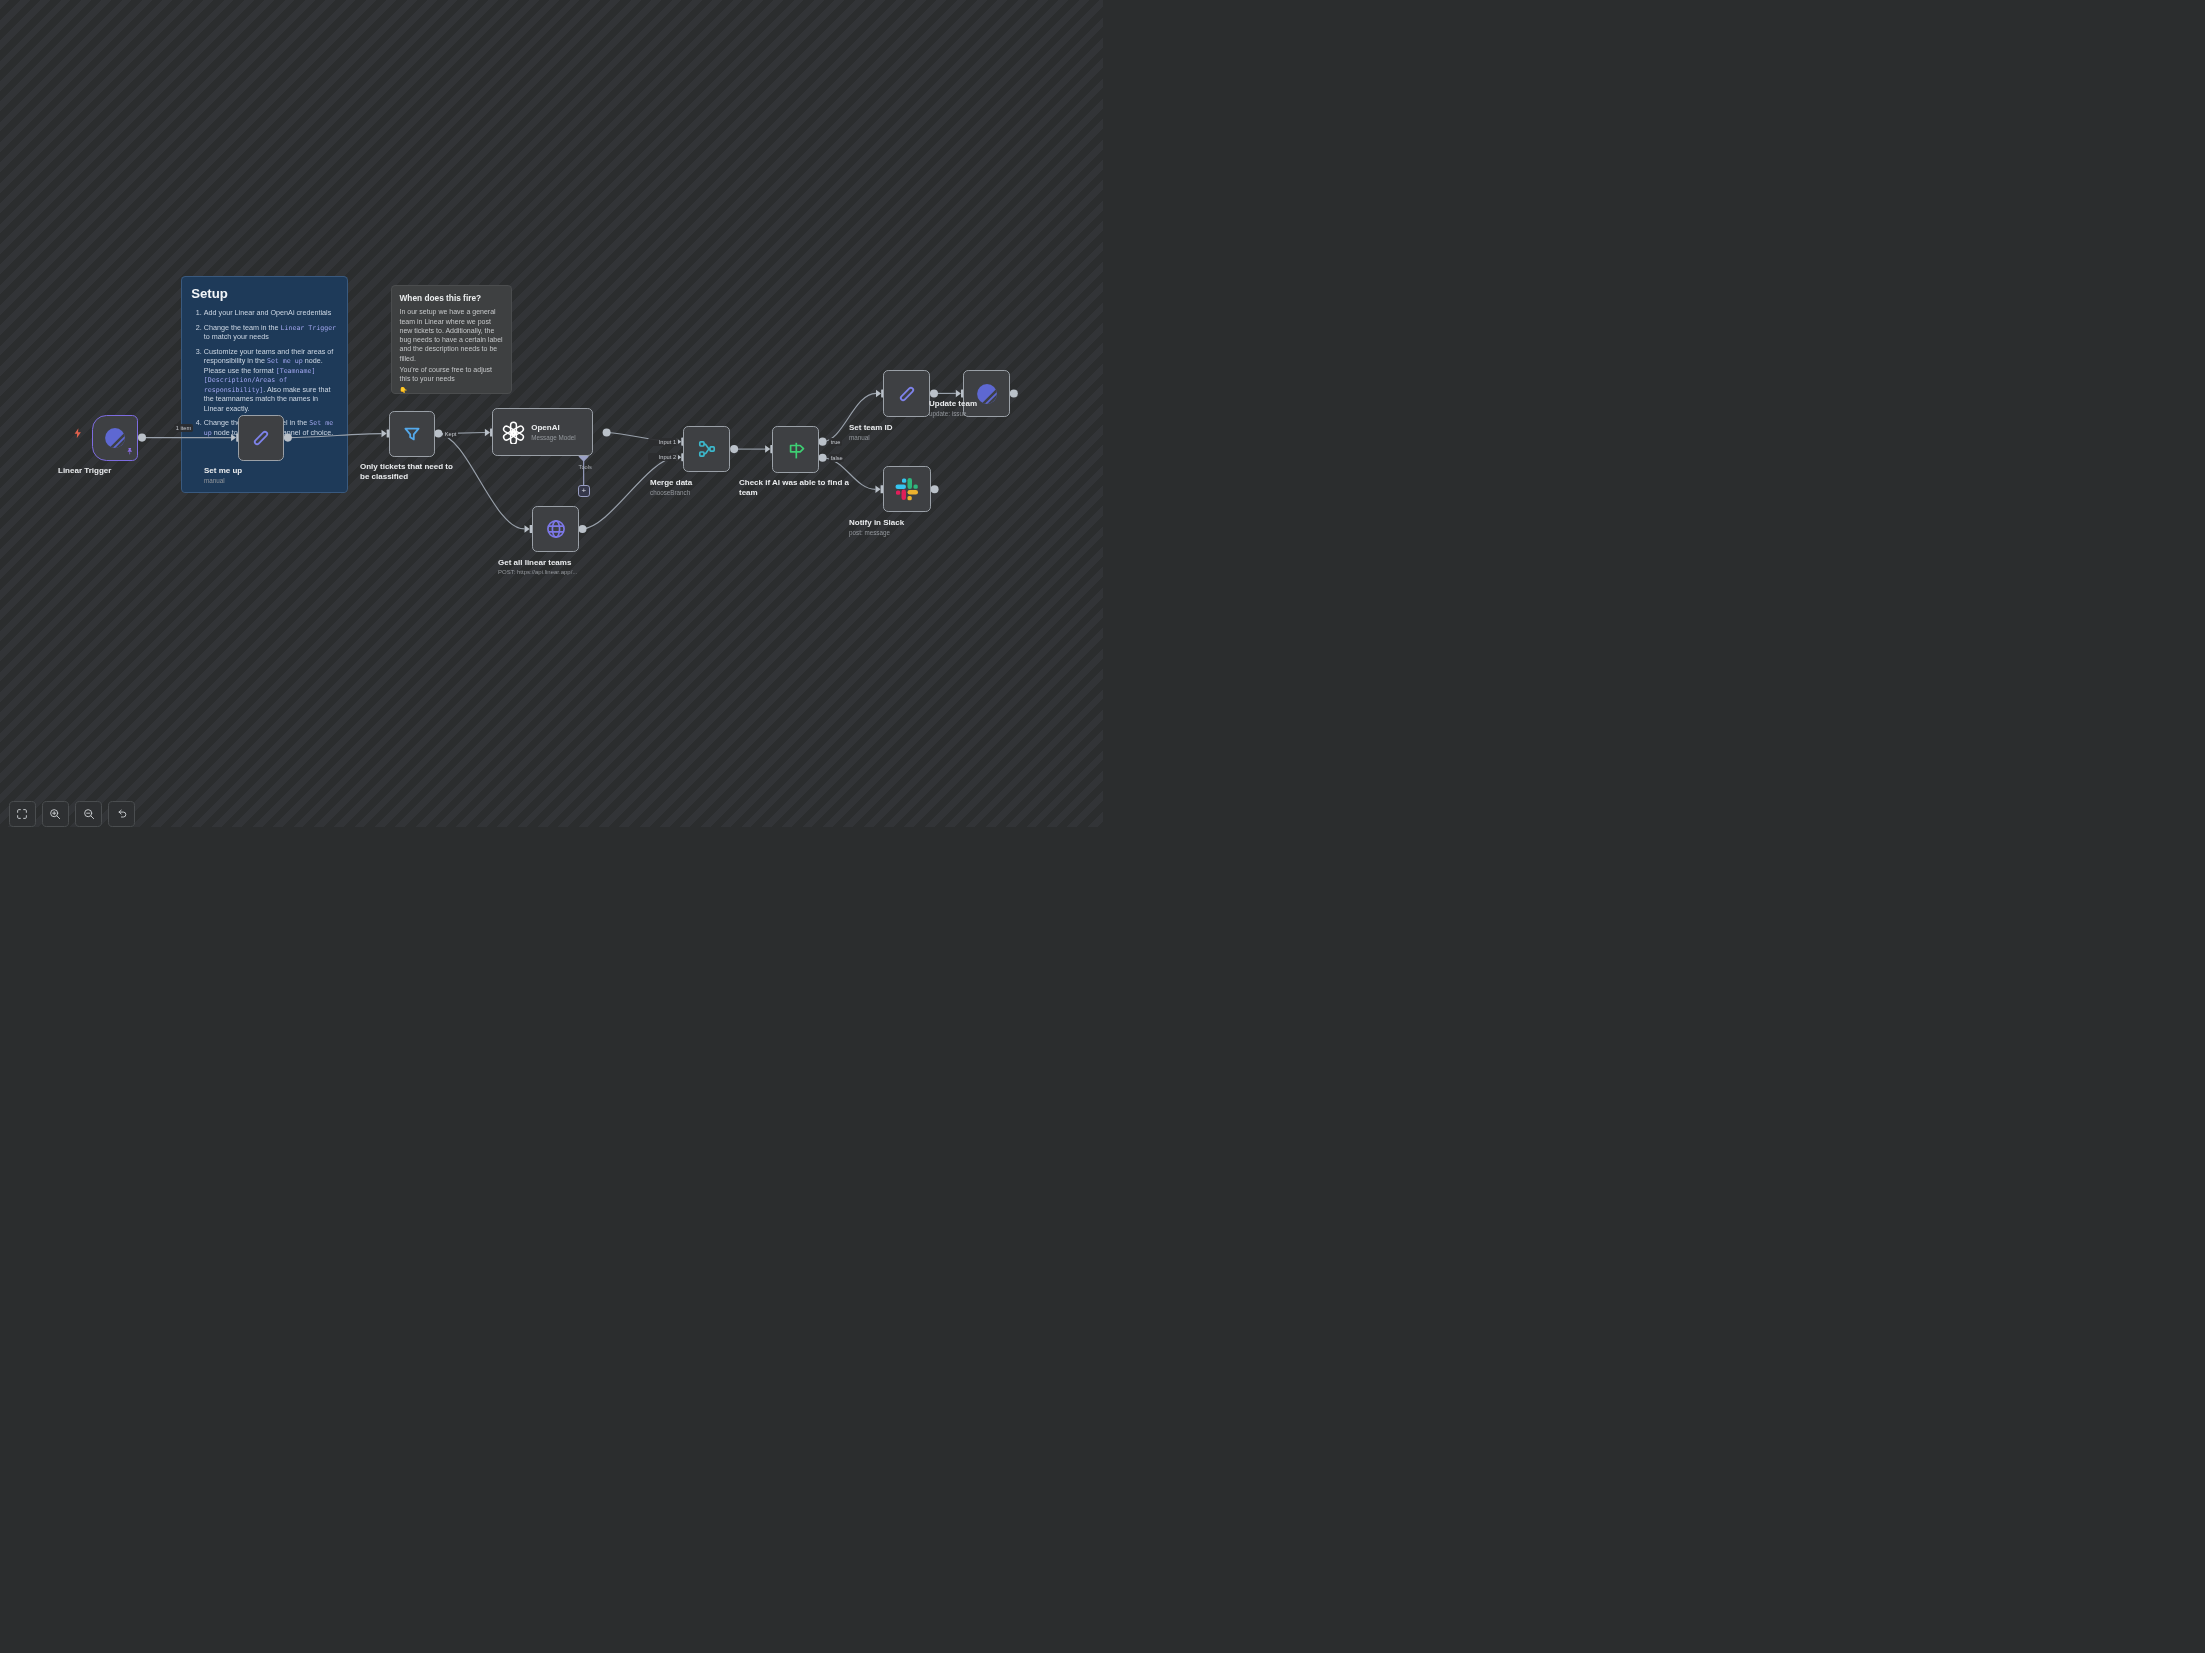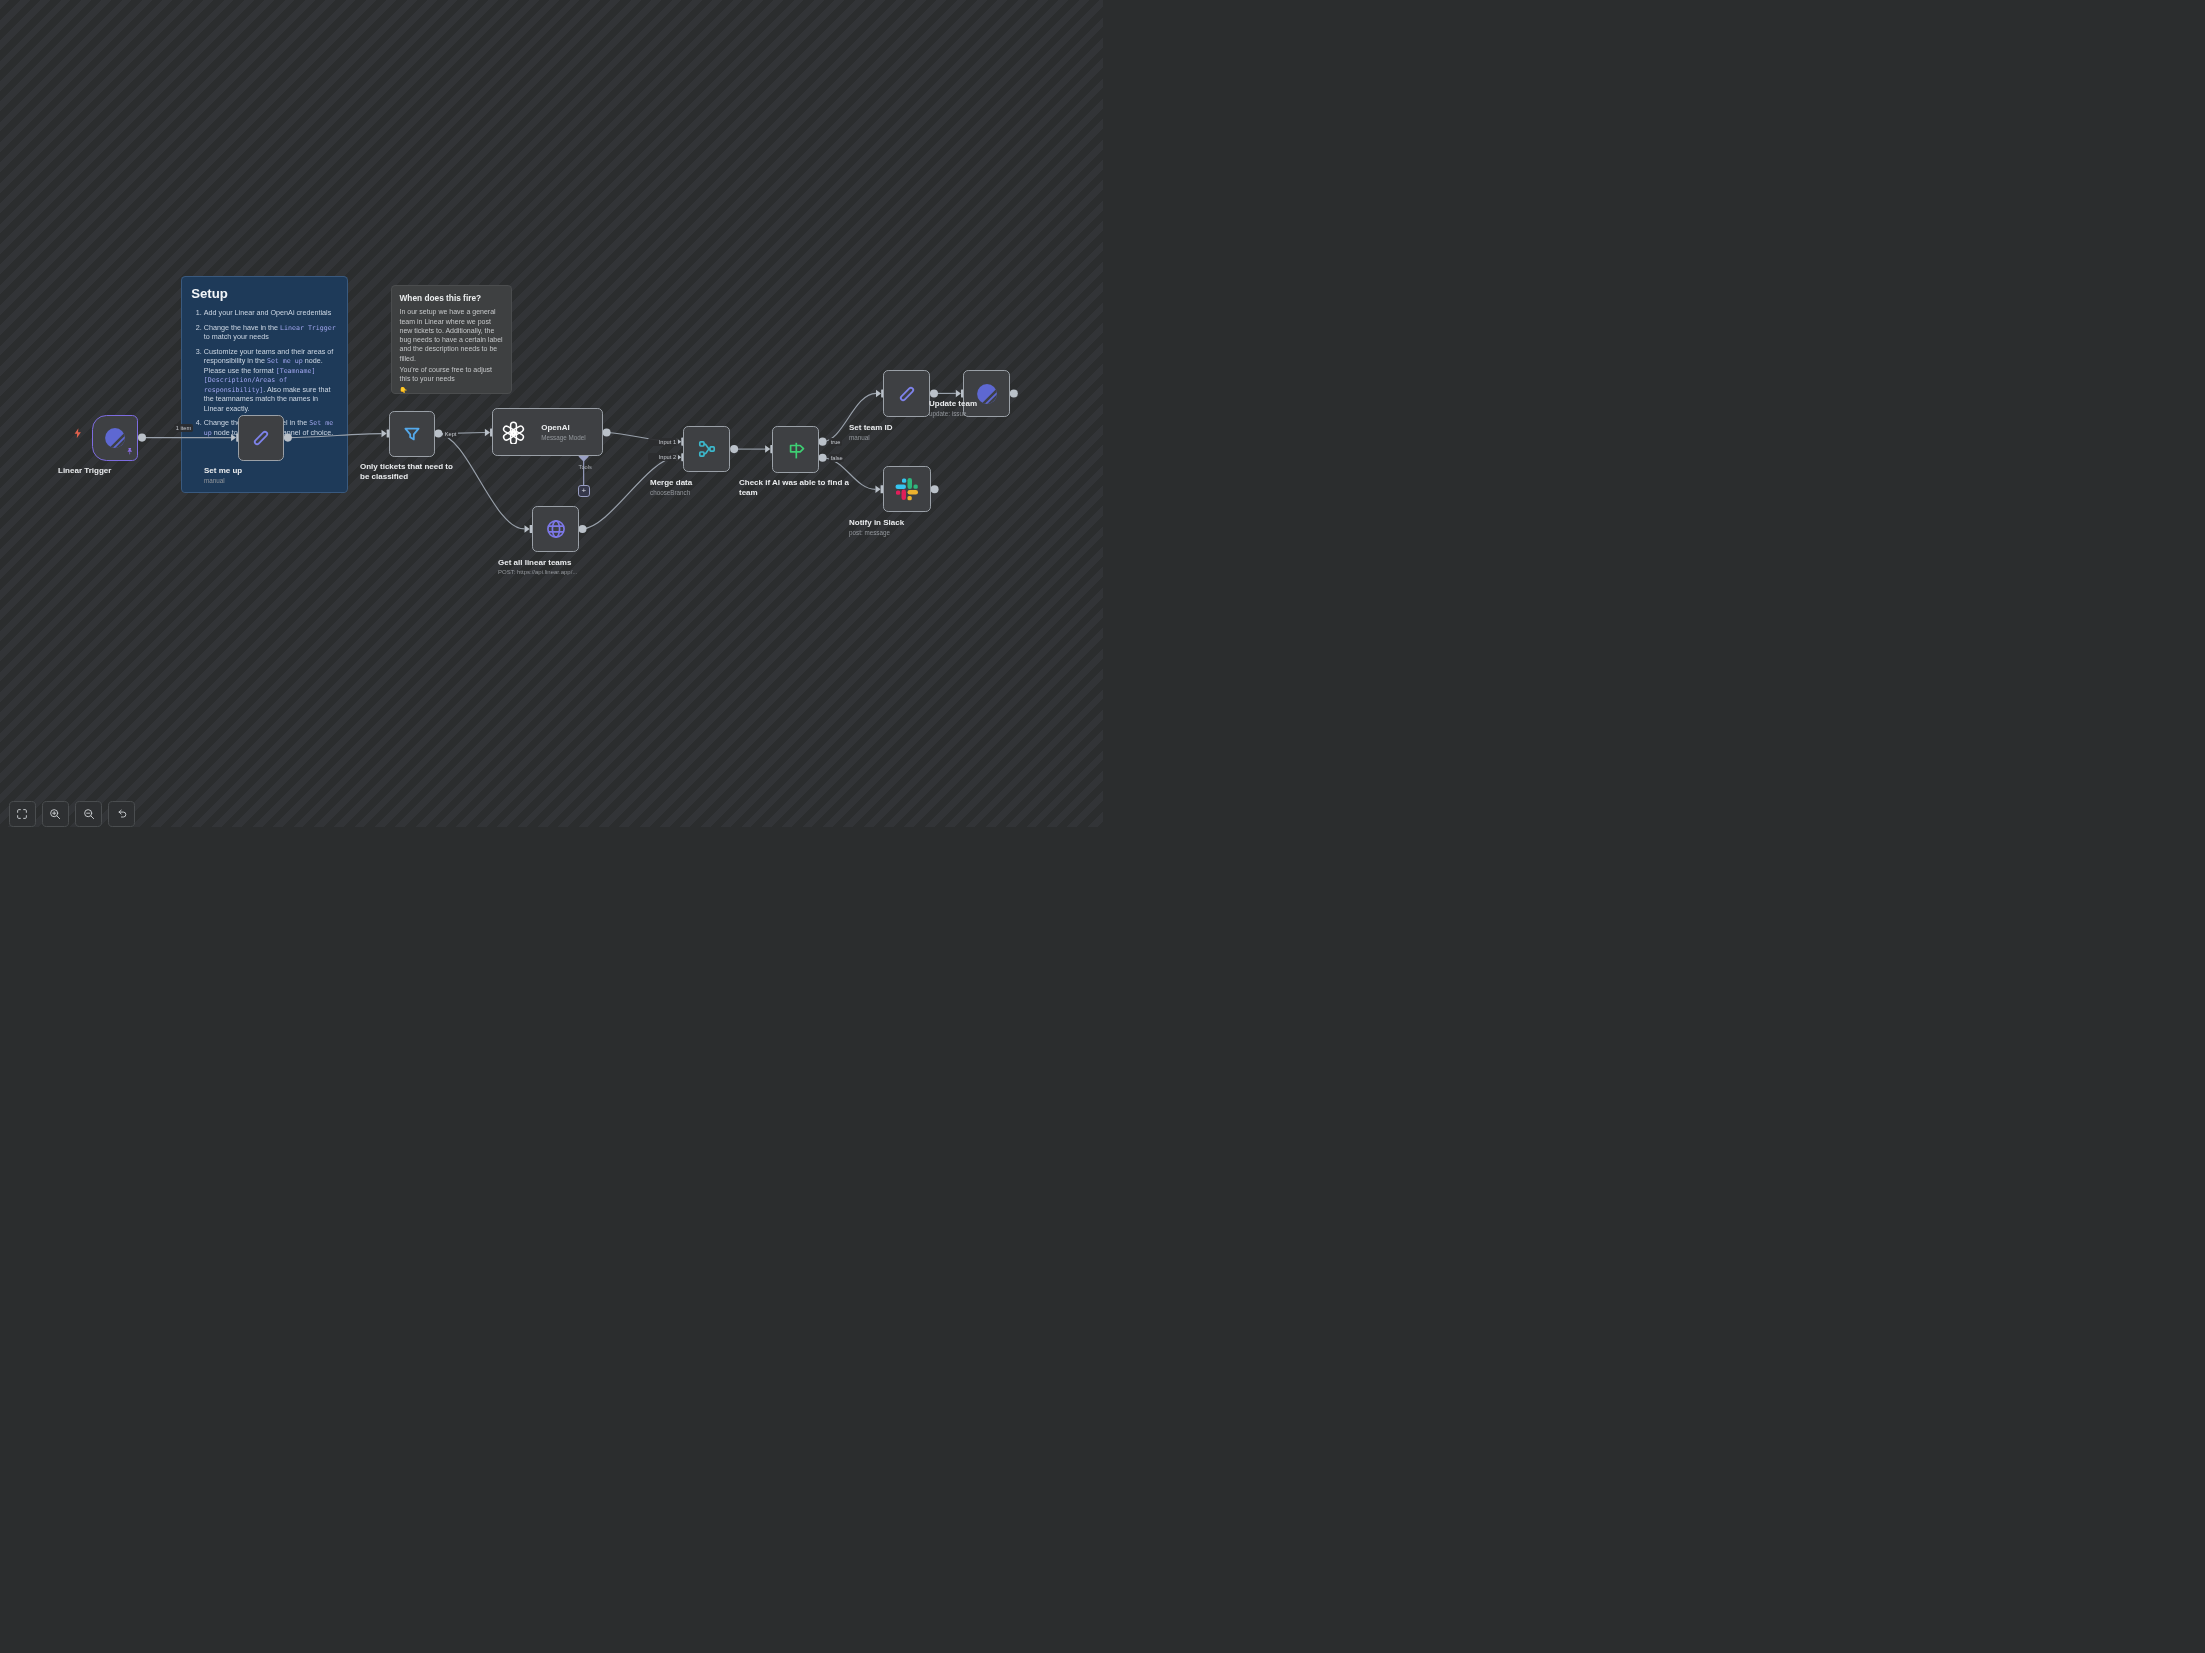--- a/index.html
+++ b/index.html
@@ -23,21 +23,21 @@
   .edge{stroke:#99a1ab;stroke-width:2;fill:none;}
   .conn{fill:#bac1c9;}
   .elabel{position:absolute;z-index:3;font-size:5.7px;color:#c7cbd0;background:rgba(43,45,47,.92);
           padding:0.6px 1.7px;border-radius:1.7px;line-height:1.25;white-space:nowrap;}
   
   .node{position:absolute;z-index:4;background:#3e4043;border:1px solid #9aa0a7;border-radius:5.2px;
         box-sizing:border-box;display:flex;align-items:center;justify-content:center;}
   .n-trigger{left:92px;top:415px;width:46px;height:46px;border-color:#7d6ce0;border-radius:14.4px 5.7px 5.7px 14.4px;}
   .n-setmeup{left:238px;top:415px;width:46px;height:46px;}
   .n-filter{left:389px;top:411px;width:46px;height:46px;}
-  .n-openai{left:492px;top:408px;width:111px;height:48px;justify-content:flex-start;padding-left:9.2px;gap:16px;}
+  .n-openai{left:492px;top:408px;width:101px;height:48px;justify-content:flex-start;padding-left:9.2px;gap:6px;}
   .n-getteams{left:532px;top:506px;width:47px;height:46px;}
   .n-merge{left:683px;top:426px;width:47px;height:46px;}
   .n-if{left:772px;top:426px;width:47px;height:47px;}
   .n-setteam{left:883px;top:370px;width:47px;height:47px;}
   .n-update{left:963px;top:370px;width:47px;height:47px;}
   .n-notify{left:883px;top:466px;width:48px;height:46px;}
   .node .icon{width:24px;height:24px;}
   .n-openai .icon{width:23px;height:23px;flex:none;}
   .openai-text .t{display:block;font-size:8px;font-weight:600;color:#eceef0;}
   .openai-text .s{display:block;font-size:6.3px;color:#94989d;margin-top:1.7px;}
@@ -70,21 +70,21 @@
 </style>
 </head>
 <body>
 
 <div id="app">
 
   <div class="sticky setup">
     <h1>Setup</h1>
     <ol>
         <li><span>Add your Linear and OpenAi credentials</span></li>
-        <li><span>Change the have in the </span><span class="code">Linear Trigger</span><span> to match your needs</span></li>
+        <li><span>Change the team in the </span><span class="code">Linear Trigger</span><span> to match your needs</span></li>
         <li><span>Customize your teams and their areas of responsibility in the </span><span class="code">Set me up</span><span> node. Please use the format </span><span class="code">[Teamname] [Description/Areas of responsibility]</span><span>. Also make sure that the teamnames match the names in Linear exactly.</span></li>
         <li><span>Change the Slack channel in the </span><span class="code">Set me up</span><span> node to your Slack channel of choice.</span></li>
       </ol>
   </div>
   <div class="sticky when">
     <h2>When does this fire?</h2>
     <div>
         <div class="when-p">In our setup we have a general team in Linear where we post new tickets to. Additionally, the bug needs to have a certain label and the description needs to be filled.</div>
         <div class="when-p">You're of course free to adjust this to your needs</div>
         <div class="when-p">👇</div>

